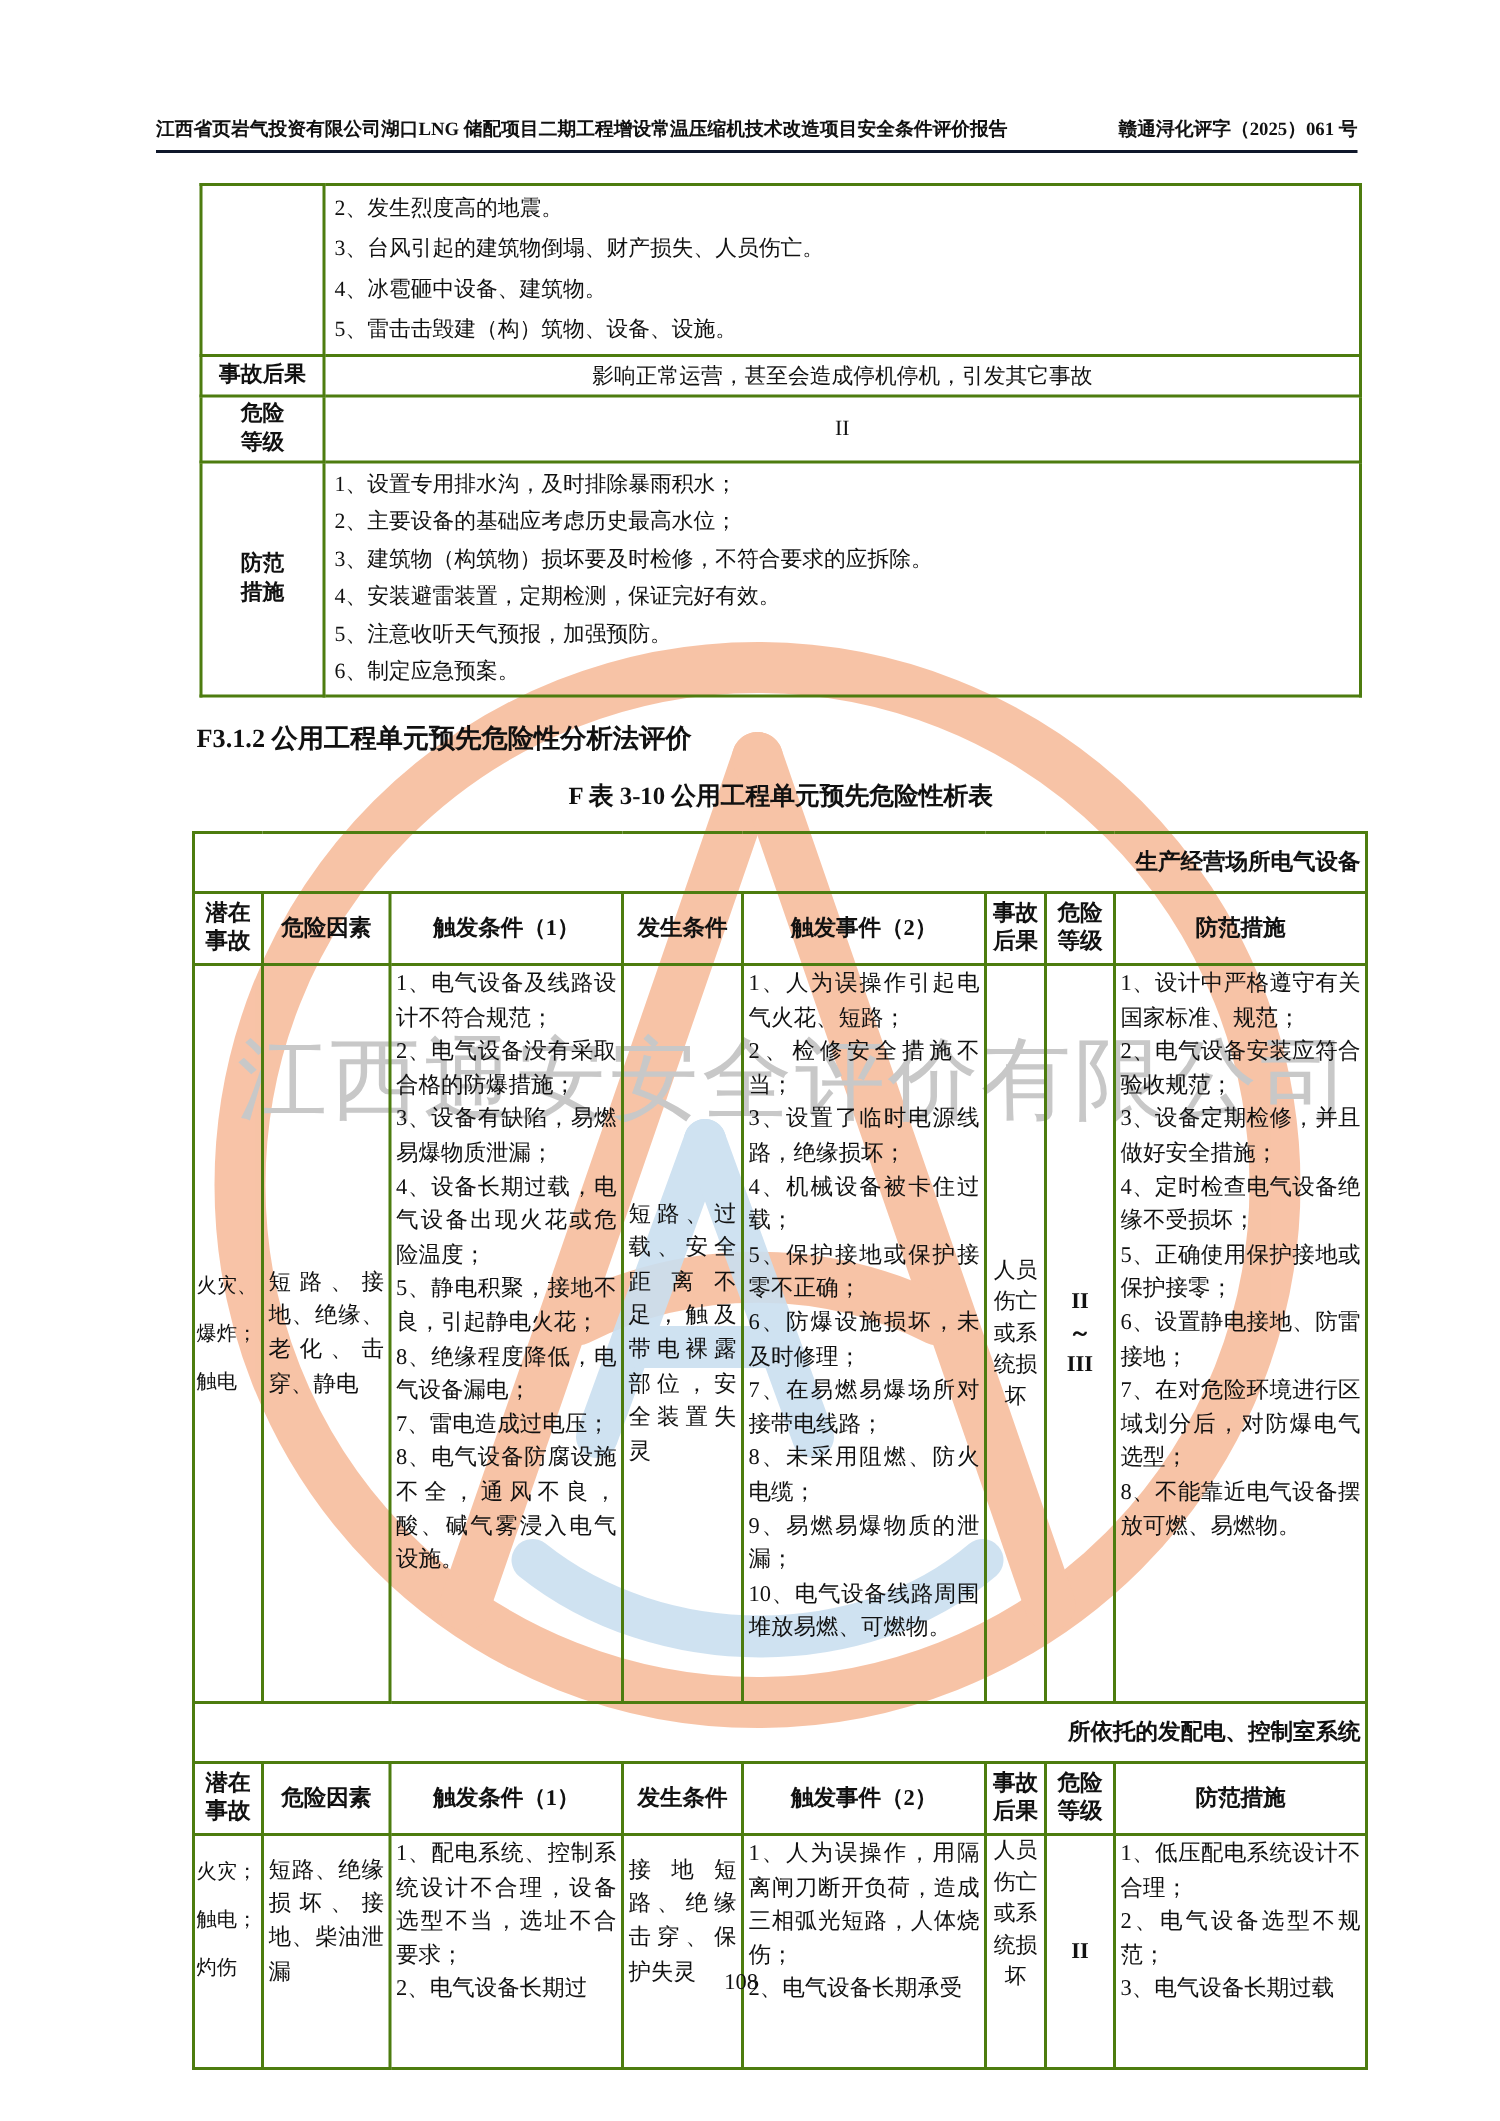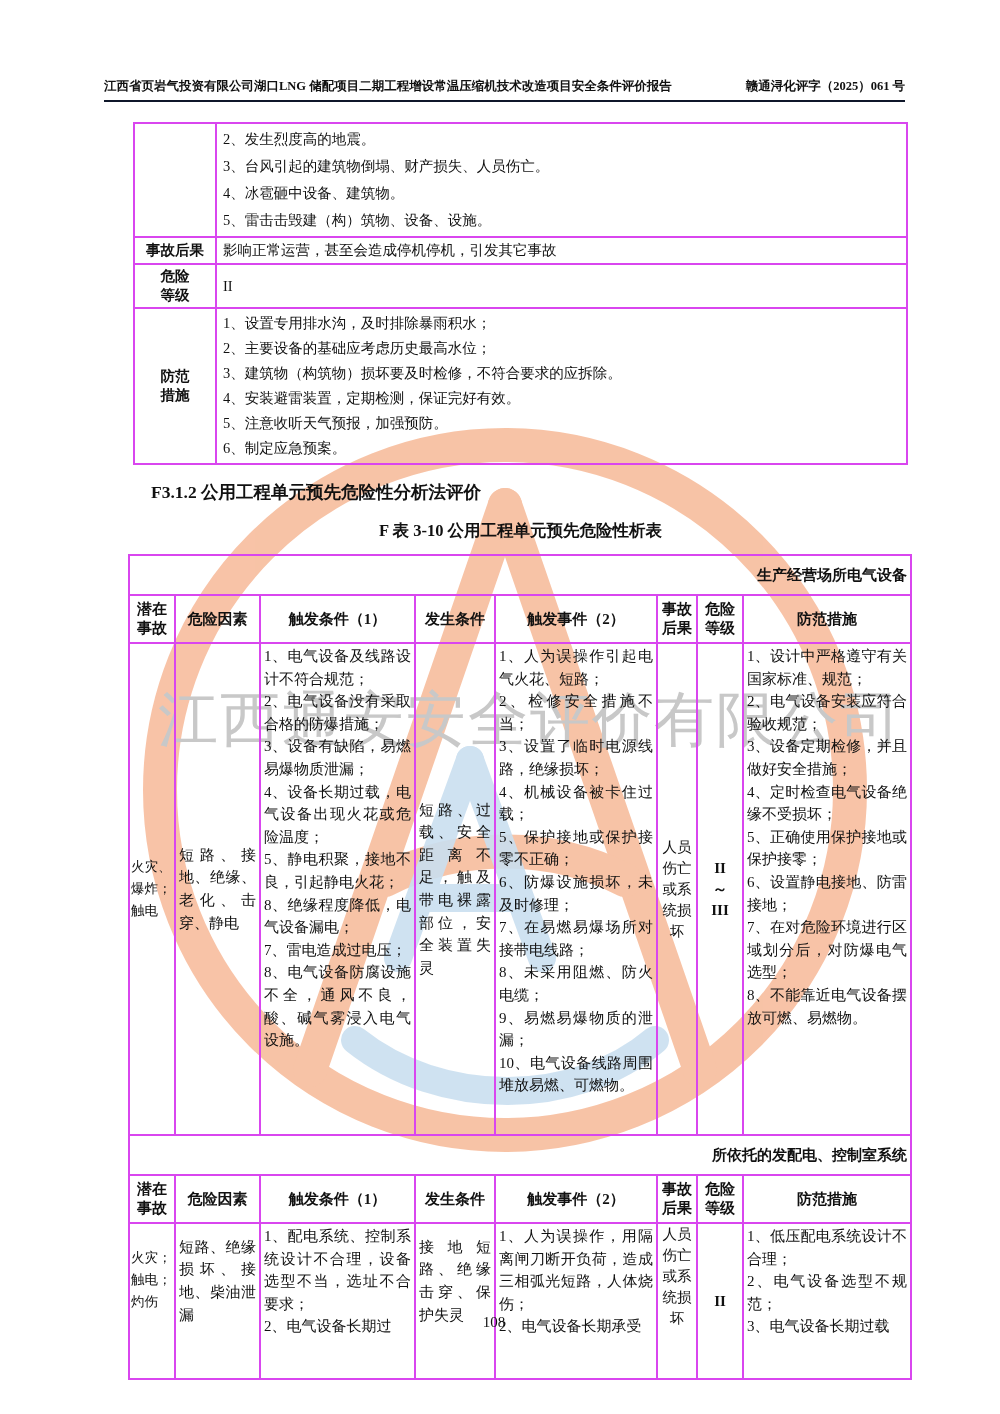--- a/index.html
+++ b/index.html
@@ -11,44 +11,44 @@
        align-items:flex-end;border-bottom:2px solid #0f172a;padding-bottom:5px;font-weight:bold;
        font-size:12.5px;white-space:nowrap;z-index:3;}
 
   
   .wm-logo{position:absolute;left:0;top:0;width:1000px;height:1414px;z-index:0;}
   .wm-text{position:absolute;left:158px;top:680px;font-size:60px;letter-spacing:2px;color:#c8c8c8;
            white-space:nowrap;z-index:1;font-family:"Liberation Sans","DejaVu Sans",sans-serif;}
 
   
   table{border-collapse:collapse;position:absolute;background:transparent;z-index:2;}
-  td,th{border:2px solid #d946ef;}
+  td,th{border:2px solid #4d7c0f;}
 
   
   .tt{left:133px;top:122px;width:775px;table-layout:fixed;}
   .tt td{font-size:14.5px;vertical-align:middle;padding:2px 6px;}
   .tt .lbl{text-align:center;font-weight:bold;white-space:pre-line;line-height:19px;}
   .tt p{margin:0;line-height:27px;}
   .tt .measures p{line-height:25px;}
-  .tt .vcenter{text-align:left;}
-
-  
-  .h1{position:absolute;left:131px;top:480px;font-size:17.5px;font-weight:bold;z-index:2;margin-left:20px;}
+  .tt .vcenter{text-align:center;}
+
+  
+  .h1{position:absolute;left:131px;top:480px;font-size:17.5px;font-weight:bold;z-index:2;}
   .h2{position:absolute;left:133px;top:520px;width:775px;text-align:center;font-size:16.5px;
       font-weight:bold;z-index:2;}
 
   
   .mt{left:128px;top:554px;width:782px;table-layout:fixed;}
   .mt .sec td{height:36px;text-align:right;font-weight:bold;font-size:15px;vertical-align:middle;}
   .mt th{height:46px;font-size:15px;text-align:center;vertical-align:middle;line-height:19px;padding:0 1px;
          font-weight:bold;}
   .mt td{font-size:15px;vertical-align:top;padding:1px 3px;line-height:22.6px;text-align:justify;}
   .mt p{margin:0;}
   .mt .mid{vertical-align:middle;}
-  .mt .pa{font-size:13.5px;padding:0 1px;text-align:left;line-height:22px;}
+  .mt .pa{font-size:13.5px;padding:0 1px;text-align:left;line-height:32px;}
   .mt .cq{font-size:14.5px;padding:0 2px;text-align:center;line-height:21px;}
   .mt .risk{text-align:center;font-weight:bold;white-space:pre-line;line-height:21px;padding:0;}
   .clip1{height:488px;overflow:hidden;}
   .clip2{height:112px;overflow:hidden;}
   .clip2.cmid{display:flex;align-items:center;}
   .clip2.cmid>div{width:100%;}
 
   
   .ftr{position:absolute;left:0;top:1314px;width:988px;text-align:center;font-size:15px;z-index:2;}
 </style>

